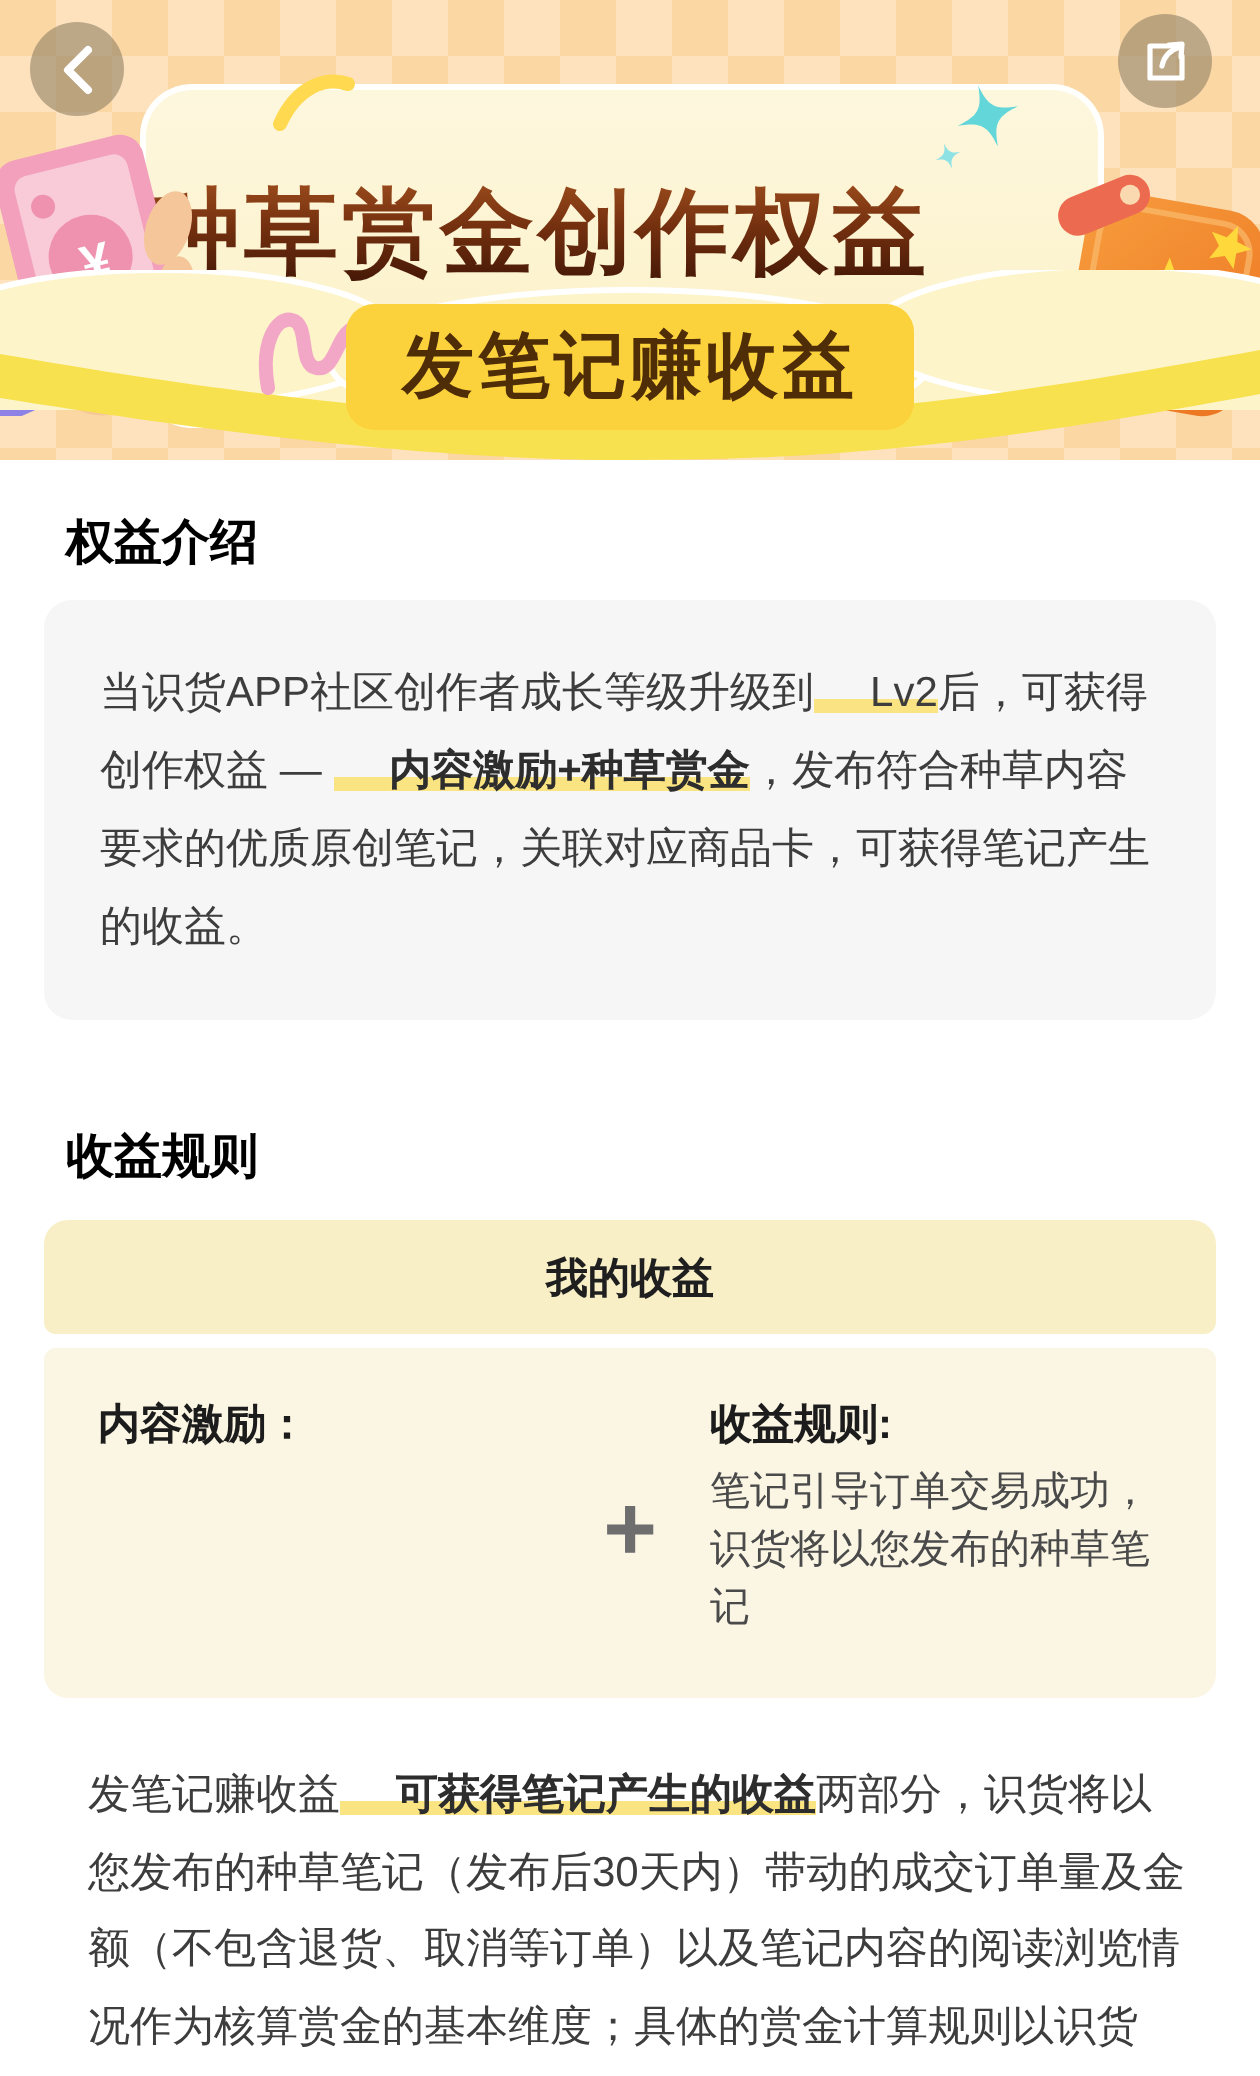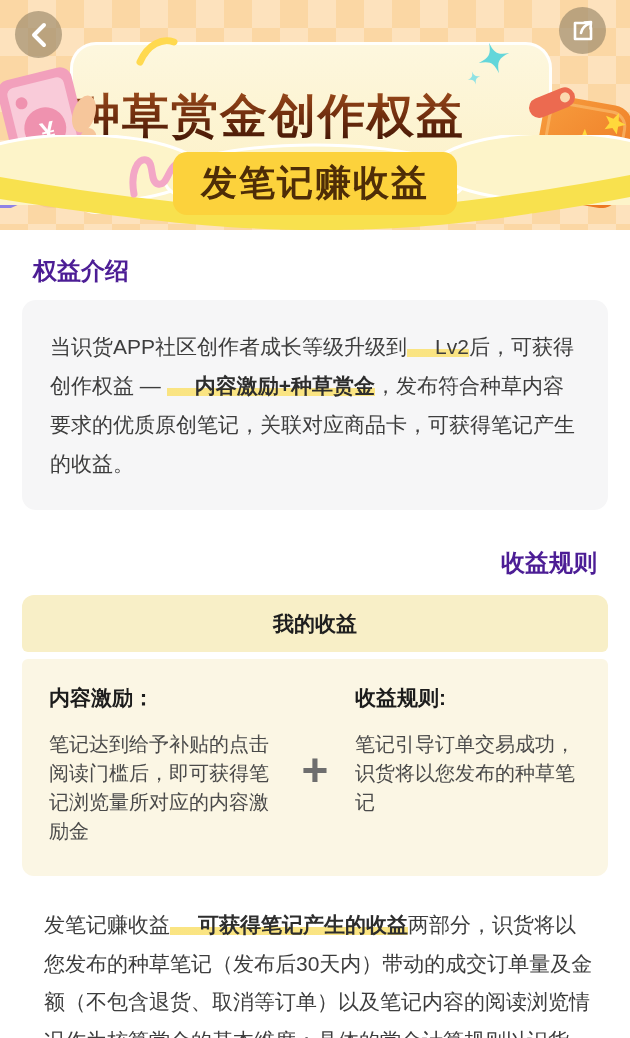--- a/index.html
+++ b/index.html
@@ -47,22 +47,22 @@
   .deco-money { left:-8px; top:56px; z-index:3; }
   .deco-wallet { left:526px; top:76px; z-index:3; }
   .yuan-badge {
     position:absolute; left:26px; top:116px; width:44px; text-align:center;
     font-size:26px; font-weight:700; color:#ffffff; transform:rotate(-14deg); z-index:4;
   }
   .hero-wave { position:absolute; left:0; bottom:0; width:630px; height:95px; z-index:4; }
 
   
   .main { padding:0 22px; }
-  .section-heading { margin:25px 11px 13px; font-size:24px; font-weight:700; color:#4c1d95; }
-  .section-heading.rules { margin-top:37px;text-align:right; }
+  .section-heading { margin:25px 11px 13px; font-size:24px; font-weight:700; color:#000000; }
+  .section-heading.rules { margin-top:52px; }
 
   .intro-box {
     background:#f6f6f7; border-radius:14px; padding:27px 28px;
     font-size:21px; line-height:39px; color:#3d3d3d;
   }
   .hl {
     background:linear-gradient(180deg, rgba(0,0,0,0) 62%, rgba(250,227,124,.95) 62%, rgba(250,227,124,.95) 94%, rgba(0,0,0,0) 94%);
     padding-left:28px;
   }
   .b { font-weight:700; color:#2d2d2d; }
@@ -71,21 +71,21 @@
   .earn-head {
     background:#f8efc7; border-radius:12px 12px 6px 6px; height:57px;
     display:flex; align-items:center; justify-content:center;
     font-size:21px; font-weight:700; color:#1f1f1f; margin-bottom:7px;
   }
   .earn-body {
     background:#fbf6e4; border-radius:6px 6px 12px 12px;
     padding:24px 0 30px 27px; display:flex; align-items:flex-start;
   }
   .earn-col { width:226px; font-size:20px; line-height:29px; color:#4a4a4a; }
-  .earn-col-title { font-size:21px; font-weight:700; color:#1c1c1c; margin-bottom:18px; }
+  .earn-col-title { font-size:21px; font-weight:700; color:#1c1c1c; margin-bottom:5px; }
   .plus-wrap {
     width:80px; align-self:stretch; display:flex; align-items:center; justify-content:center;
     font-size:46px; font-weight:700; color:#6e6e6e; padding-top:10px;
   }
 
   .note {
     margin:30px 12px 0 22px; width:552px;
     font-size:21px; line-height:38.5px; color:#3d3d3d;
   }
 </style>
@@ -192,21 +192,20 @@
       <span>当识货APP社区创作者成长等级升级到</span><span class="hl">Lv2</span><span>后，可获得创作权益 — </span><span class="b hl">内容激励+种草赏金</span><span>，发布符合种草内容要求的优质原创笔记，关联对应商品卡，可获得笔记产生的收益。</span>
     </div>
 
     <div class="section-heading rules">收益规则</div>
 
     <div class="earn-card">
       <div class="earn-head">我的收益</div>
       <div class="earn-body">
         <div class="earn-col">
           <div class="earn-col-title">内容激励：</div>
-          <div>笔记达到给予补贴的点击阅读门槛后，即可获得笔记浏览量所对应的内容激励金</div>
         </div>
         <div class="plus-wrap">+</div>
         <div class="earn-col">
           <div class="earn-col-title">收益规则:</div>
           <div>笔记引导订单交易成功，识货将以您发布的种草笔记</div>
         </div>
       </div>
     </div>
 
     <div class="note">

